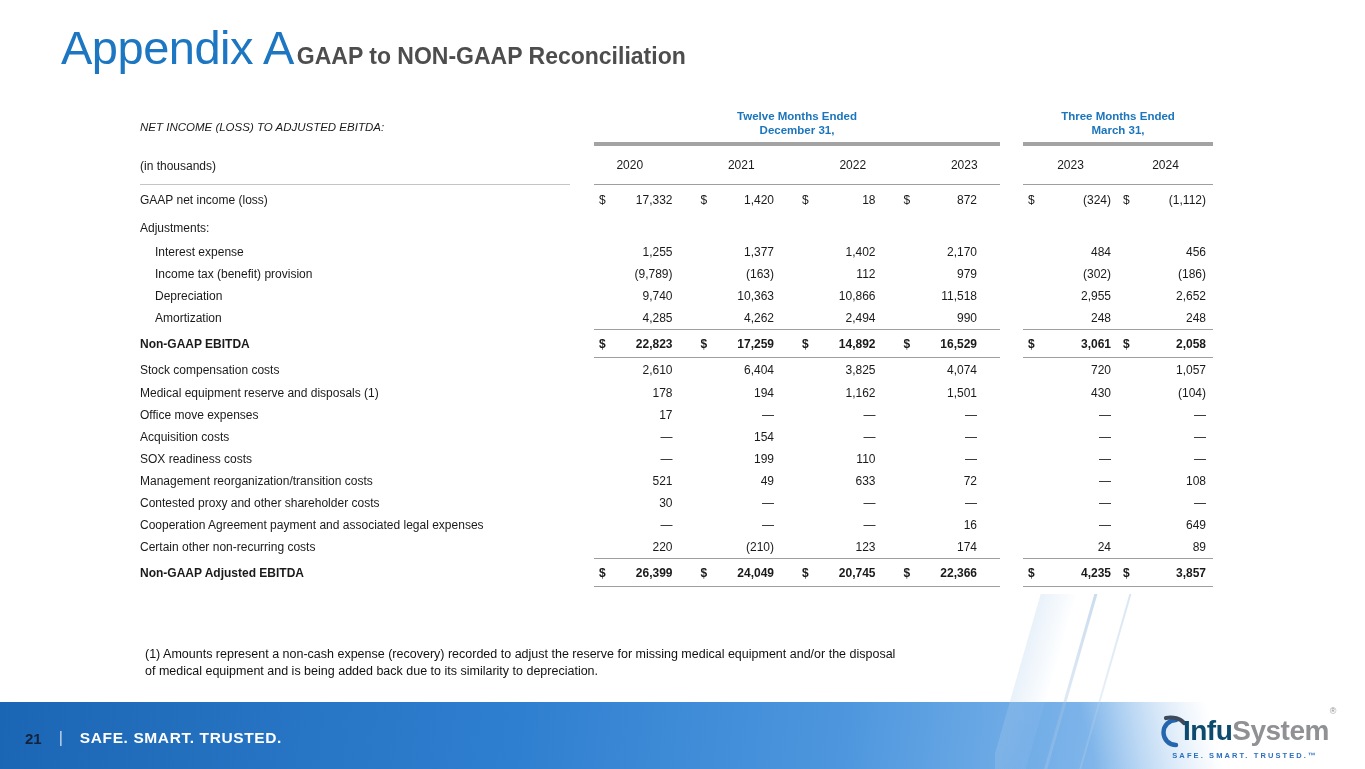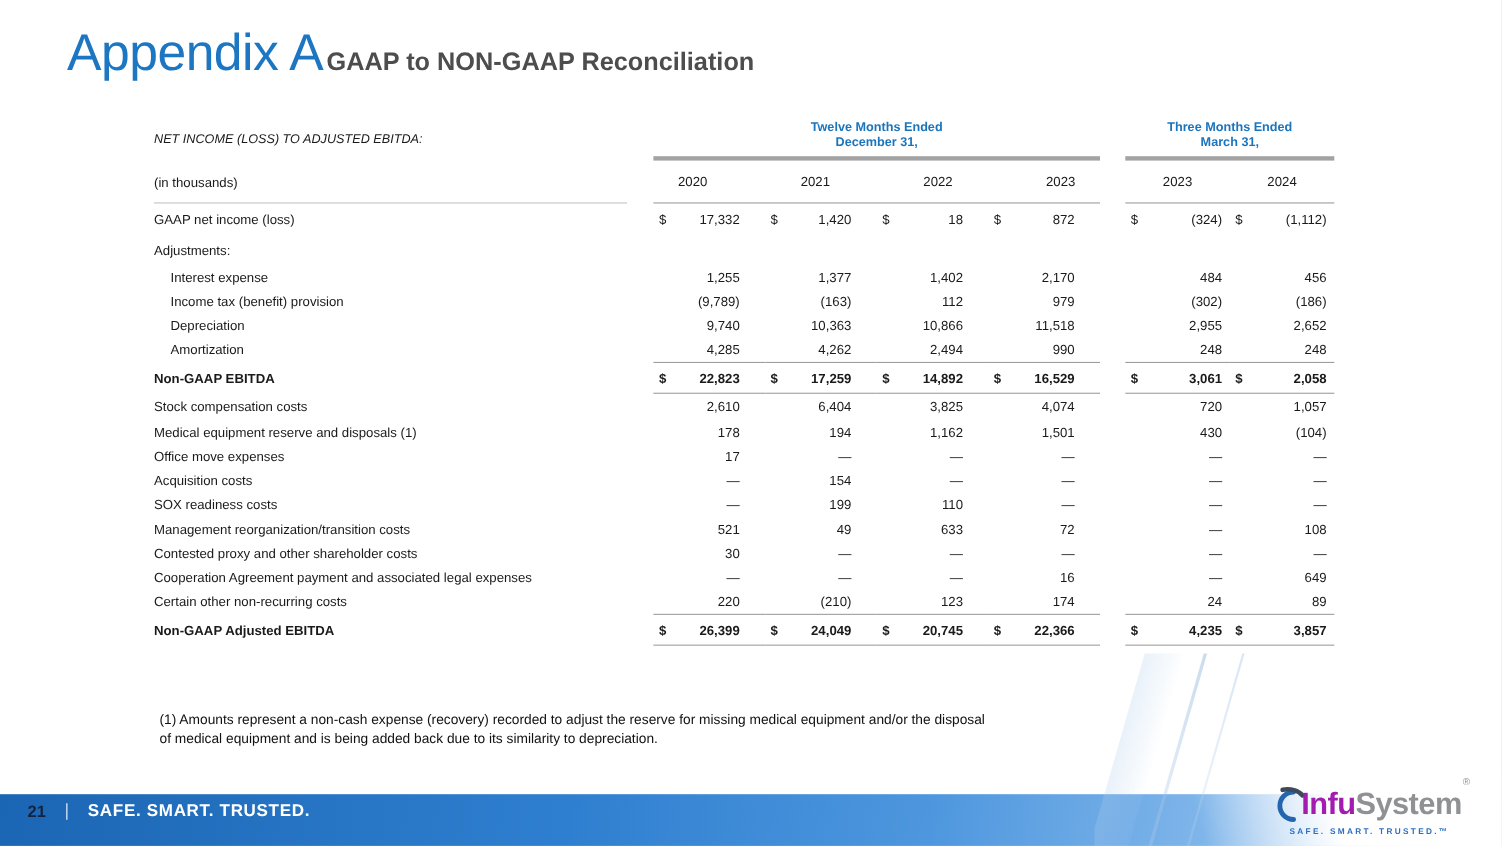--- a/index.html
+++ b/index.html
@@ -48,21 +48,21 @@
   .r-normal { height:22px; }
   .r-after  { height:24px; }
   .r-total  { height:29px; font-weight:700; }
   .r-total .num { border-top:1px solid #9e9e9e; border-bottom:1px solid #9e9e9e; }
 
   
   .footnote { position:absolute; left:145px; top:646px; width:758px; font-size:12.5px; line-height:1.38; color:#111; }
 
   
   .footer-bar {
-    position:absolute; left:0; bottom:0; width:1365px; height:47px;
+    position:absolute; left:0; bottom:0; width:1365px; height:67px;
     background:linear-gradient(97deg,#1b66b4 0%, #2f7fd0 38%, #4e97de 62%, #7fb5ea 80%, #cde2f6 93%, #ffffff 100%);
   }
   .footer-wedge {
     position:absolute; right:0; bottom:0; width:380px; height:67px;
     background:linear-gradient(75deg, rgba(255,255,255,0) 28%, #ffffff 60%);
   }
   .footer-left { position:absolute; left:25px; bottom:22px; display:flex; align-items:center; gap:17px; }
   .page-num { font-size:15px; font-weight:700; color:#13233f; }
   .footer-sep { color:rgba(255,255,255,0.75); font-size:16px; font-weight:400; }
   .footer-tagline { color:#ffffff; font-size:15.5px; font-weight:700; letter-spacing:0.6px; }
@@ -72,21 +72,21 @@
   .stripe { position:absolute; top:-30px; height:240px; transform:rotate(16deg); transform-origin:top center; }
   .stripe-1 { left:108px; width:3px;  background:linear-gradient(to bottom, rgba(150,185,220,0.55), rgba(190,212,236,0.25)); }
   .stripe-2 { left:143px; width:2px;  background:linear-gradient(to bottom, rgba(170,200,230,0.5), rgba(205,222,240,0.2)); }
   .stripe-3 { left:55px;  width:34px; background:linear-gradient(to right, rgba(175,205,235,0.28), rgba(220,235,248,0.05)); }
 
   
   .logo { position:absolute; right:30px; bottom:9px; display:flex; flex-direction:column; align-items:center; }
   .logo-row { display:flex; align-items:center; }
   .logo-swoosh { margin-right:-4px; }
   .logo-text { font-size:28px; font-weight:700; letter-spacing:-0.5px; }
-  .logo-infu { color:#a21caf; }
+  .logo-infu { color:#0c4a6e; }
   .logo-system { color:#8f9194; }
   .logo-reg { font-size:9px; color:#8f9194; vertical-align:top; position:relative; top:-9px; left:1px; font-weight:400; }
   .logo-tagline { margin-top:1px; font-size:7.5px; font-weight:700; letter-spacing:2.1px; color:#2b6fc0; white-space:nowrap; }
 </style>
 </head>
 <body>
 
 <div class="slide">
 
   <div class="title-block">

